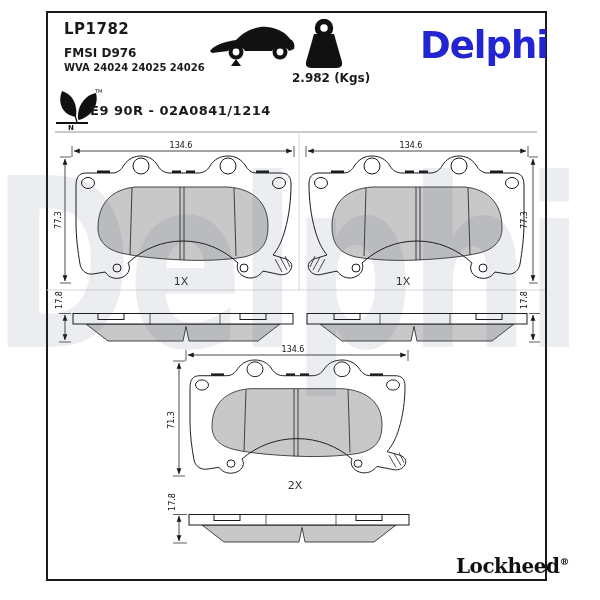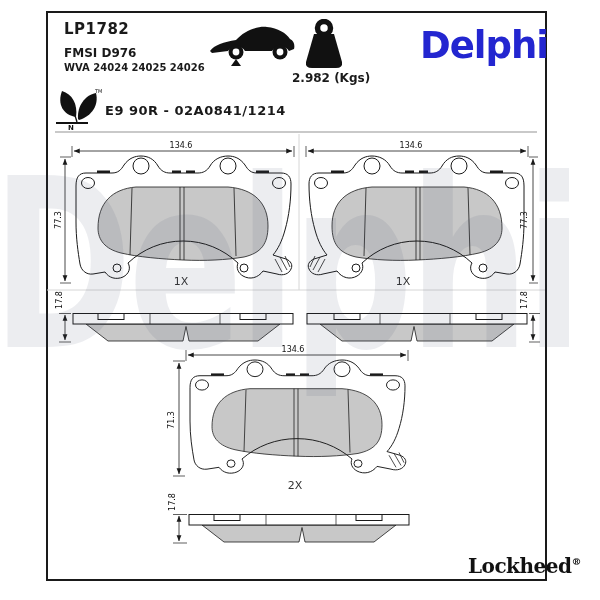--- a/index.html
+++ b/index.html
@@ -11,28 +11,28 @@
   .doc-border{
     position:absolute;left:46px;top:11px;width:497px;height:566px;
     border:2px solid #1a1a1a;background:#ffffff;z-index:1;
   }
   .hdr{position:absolute;z-index:20;}
   .part-number{left:64px;top:20px;font-size:15px;font-weight:bold;letter-spacing:.5px;}
   .fmsi{left:64px;top:46px;font-size:12px;font-weight:bold;}
   .wva{left:64px;top:62px;font-size:10px;font-weight:bold;}
   .weight-text{left:292px;top:71px;font-size:12px;font-weight:bold;}
   .brand{left:420px;top:24px;font-size:37px;font-weight:bold;color:#2326d0;letter-spacing:-1px;}
-  .approval{left:105px;top:103px;font-size:13px;font-weight:bold;letter-spacing:.5px;}
+  .approval{left:90px;top:103px;font-size:13px;font-weight:bold;letter-spacing:.5px;}
   .hdr-sep{position:absolute;left:55px;top:131px;width:482px;height:2px;background:#c9c9c9;z-index:5;}
   .icon{position:absolute;z-index:20;}
   .car-icon{left:206px;top:17px;width:90px;height:50px;}
   .weight-icon{left:301px;top:19px;width:46px;height:52px;}
   .leaf-icon{left:54px;top:86px;width:48px;height:44px;}
   .footer-logo{
-    position:absolute;left:468px;top:554px;z-index:20;
+    position:absolute;left:456px;top:554px;z-index:20;
     font-family:"DejaVu Serif","Liberation Serif",serif;
     font-weight:bold;font-size:20px;letter-spacing:-.5px;color:#111;
   }
   .footer-logo sup{font-size:10px;}
   #drawings{position:absolute;left:0;top:0;z-index:10;}
   .watermark{
     position:absolute;left:-8px;top:148px;z-index:40;pointer-events:none;
     font-size:235px;font-weight:bold;line-height:1;letter-spacing:-6px;
     color:rgba(70,75,110,0.10);transform:scaleX(0.72);transform-origin:0 0;
     white-space:nowrap;

